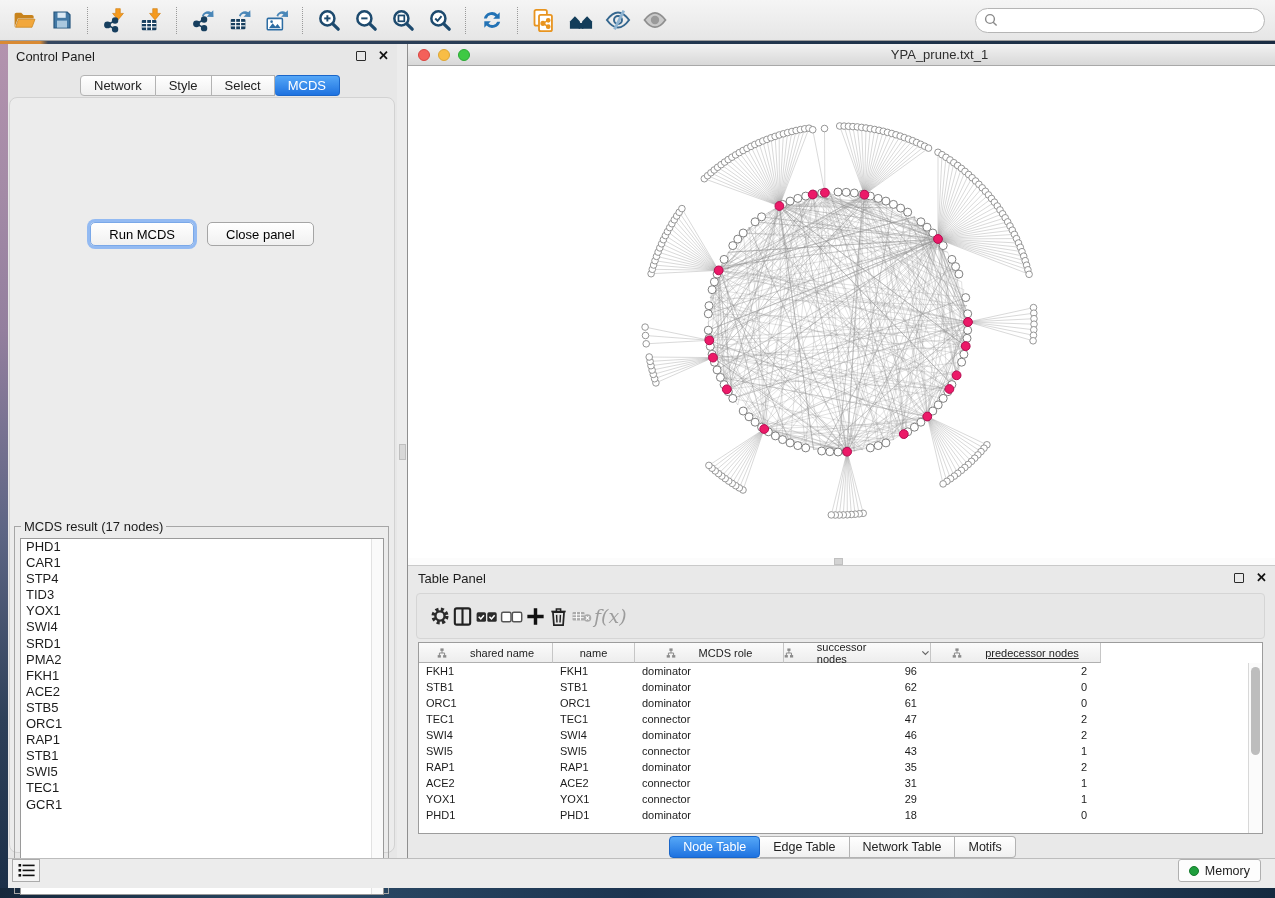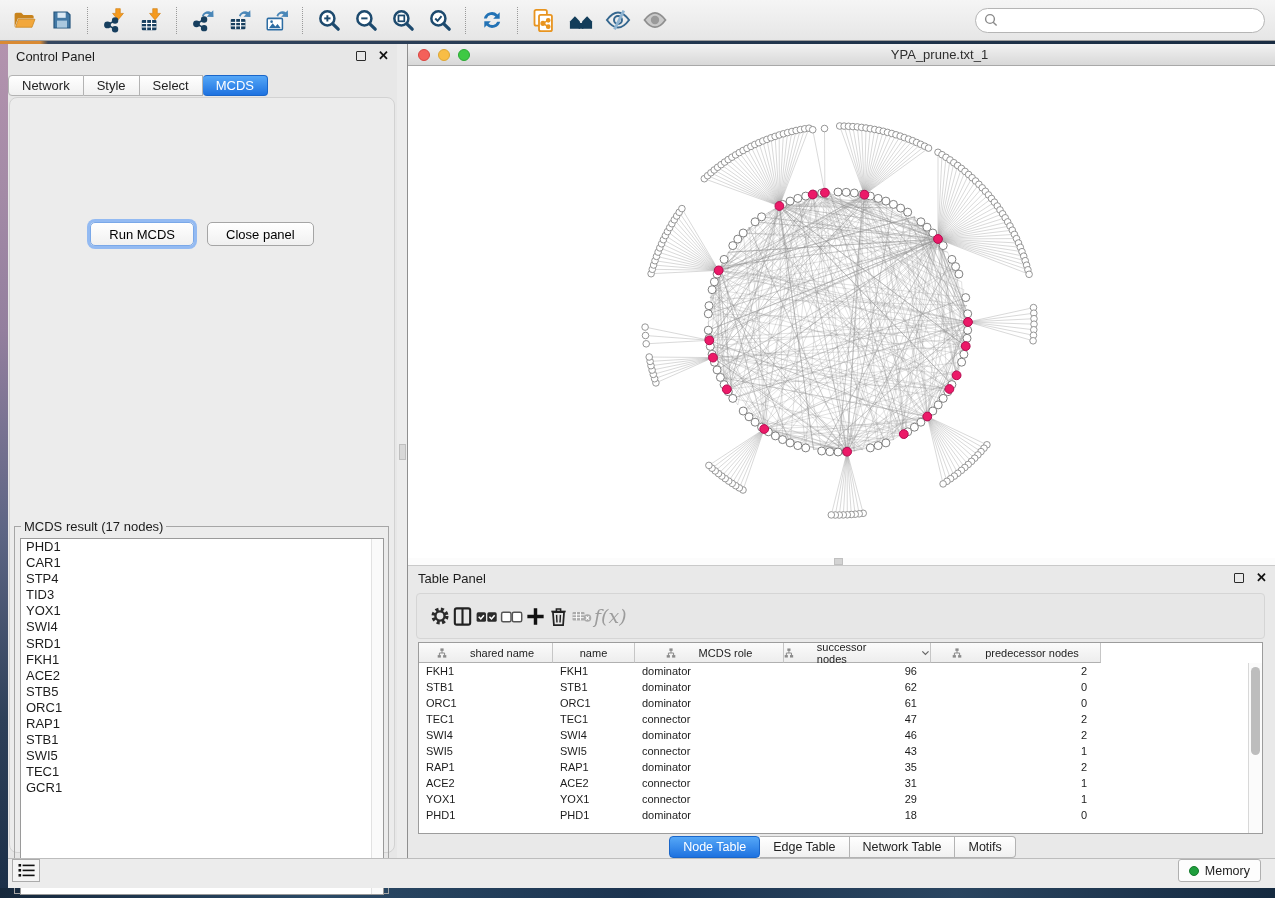--- a/index.html
+++ b/index.html
@@ -20,21 +20,21 @@
   #wp-top{left:0;top:41px;width:1275px;height:3px;background:linear-gradient(90deg,#d98a33 0,#d98a33 40px,#354760 48px,#22364e 55%,#192c42 100%)}
   #wp-left{left:0;top:44px;width:8px;height:844px;background:linear-gradient(180deg,#b393ae 0%,#a38aa6 18%,#937f9e 34%,#5d6584 58%,#2e4059 80%,#1c3049 100%)}
   #wp-bottom{left:0;top:888px;width:1275px;height:10px;background:linear-gradient(90deg,#16283c,#2b4a66 25%,#1c3450 50%,#2a4560 75%,#152a40)}
 
   
   #control-panel{left:8px;top:44px;width:389px;height:814px;background:#e7e7e7;position:absolute}
   .panel-titlebar{height:24px;display:flex;align-items:center;padding:0 8px;font-size:13px}
   .panel-titlebar .sp{flex:1}
   .float-ico{width:10px;height:10px;border:1.6px solid #2b2b2b;border-radius:1px;display:inline-block;margin-right:12px}
   .close-ico{font-size:13px;font-weight:bold;color:#111;line-height:10px}
-  .seg-row{display:flex;margin-top:7px;height:21px}
+  .seg-row{display:flex;margin-left:72px;margin-top:7px;height:21px}
   .seg-btn{font-size:13px;padding:0 13px;background:linear-gradient(#ffffff,#f0f0f0);border:1px solid #b3b3b3;
     border-left-width:0;display:flex;align-items:center;color:#222}
   .seg-btn:first-child{border-left-width:1px;border-radius:4px 0 0 4px}
   .seg-row .seg-btn:last-child{border-radius:0 4px 4px 0}
   .seg-active{background:linear-gradient(#55a7f7,#1e72e0);color:#fff;border-color:#1a66c9;border-radius:4px !important}
   #cp-card{position:absolute;left:1px;top:53px;width:386px;height:756px;background:#ececec;border:1px solid #d2d2d2;border-radius:8px}
   .opt-label{text-align:center;margin-top:18px;font-size:13px}
   .cp-select{position:absolute;left:36px;top:90px;width:312px;height:23px;background:#fff;border:1px solid #b0b0b0;
     border-radius:5px;display:flex;align-items:center;font-size:13px;padding-left:10px}
   .cp-select .stepper{margin-left:auto;width:20px;height:23px;margin-right:-1px;border-radius:0 5px 5px 0;
@@ -280,20 +280,21 @@
       <legend>MCDS result (17 nodes)</legend>
       <div class="result-box">
         <div>
             <div class="result-item">PHD1</div>
             <div class="result-item">CAR1</div>
             <div class="result-item">STP4</div>
             <div class="result-item">TID3</div>
             <div class="result-item">YOX1</div>
             <div class="result-item">SWI4</div>
             <div class="result-item">SRD1</div>
+            <div class="result-item">PMA2</div>
             <div class="result-item">FKH1</div>
             <div class="result-item">ACE2</div>
             <div class="result-item">STB5</div>
             <div class="result-item">ORC1</div>
             <div class="result-item">RAP1</div>
             <div class="result-item">STB1</div>
             <div class="result-item">SWI5</div>
             <div class="result-item">TEC1</div>
             <div class="result-item">GCR1</div>
           </div>
@@ -1245,21 +1246,21 @@
             <path d="M5 2.8V5M2.4 7.3V5h5.2v2.3" fill="none" stroke="#8a8a8a" stroke-width="1"></path>
             <rect x="3.4" y="0.4" width="3.2" height="2.5" fill="#8a8a8a"></rect>
             <rect x="0.7" y="7.1" width="3.2" height="2.5" fill="#8a8a8a"></rect>
             <rect x="6.1" y="7.1" width="3.2" height="2.5" fill="#8a8a8a"></rect>
           </svg>
           <span>successor nodes</span>
           <svg width="9" height="6" viewBox="0 0 10 6">
             <path d="M1.5 1.2 5 4.6 8.5 1.2" fill="none" stroke="#666" stroke-width="1.4"></path>
           </svg>
         </div>
-        <div class="th" style="width: 170px;">
+        <div class="th" style="width: 170px; text-decoration: underline;">
           <svg width="10" height="10" viewBox="0 0 10 10">
             <path d="M5 2.8V5M2.4 7.3V5h5.2v2.3" fill="none" stroke="#8a8a8a" stroke-width="1"></path>
             <rect x="3.4" y="0.4" width="3.2" height="2.5" fill="#8a8a8a"></rect>
             <rect x="0.7" y="7.1" width="3.2" height="2.5" fill="#8a8a8a"></rect>
             <rect x="6.1" y="7.1" width="3.2" height="2.5" fill="#8a8a8a"></rect>
           </svg>
           <span>predecessor nodes</span>
         </div>
       </div>
     <div id="node-table-body">

